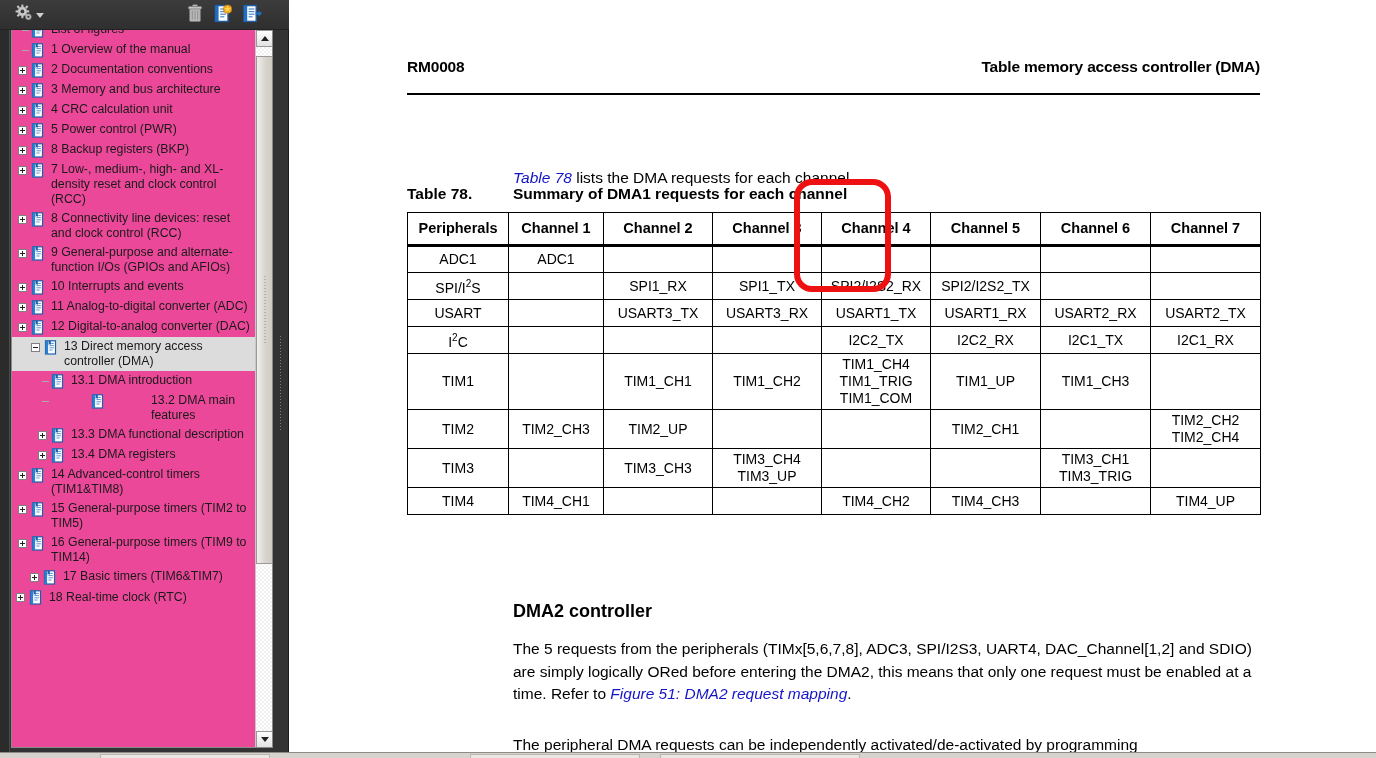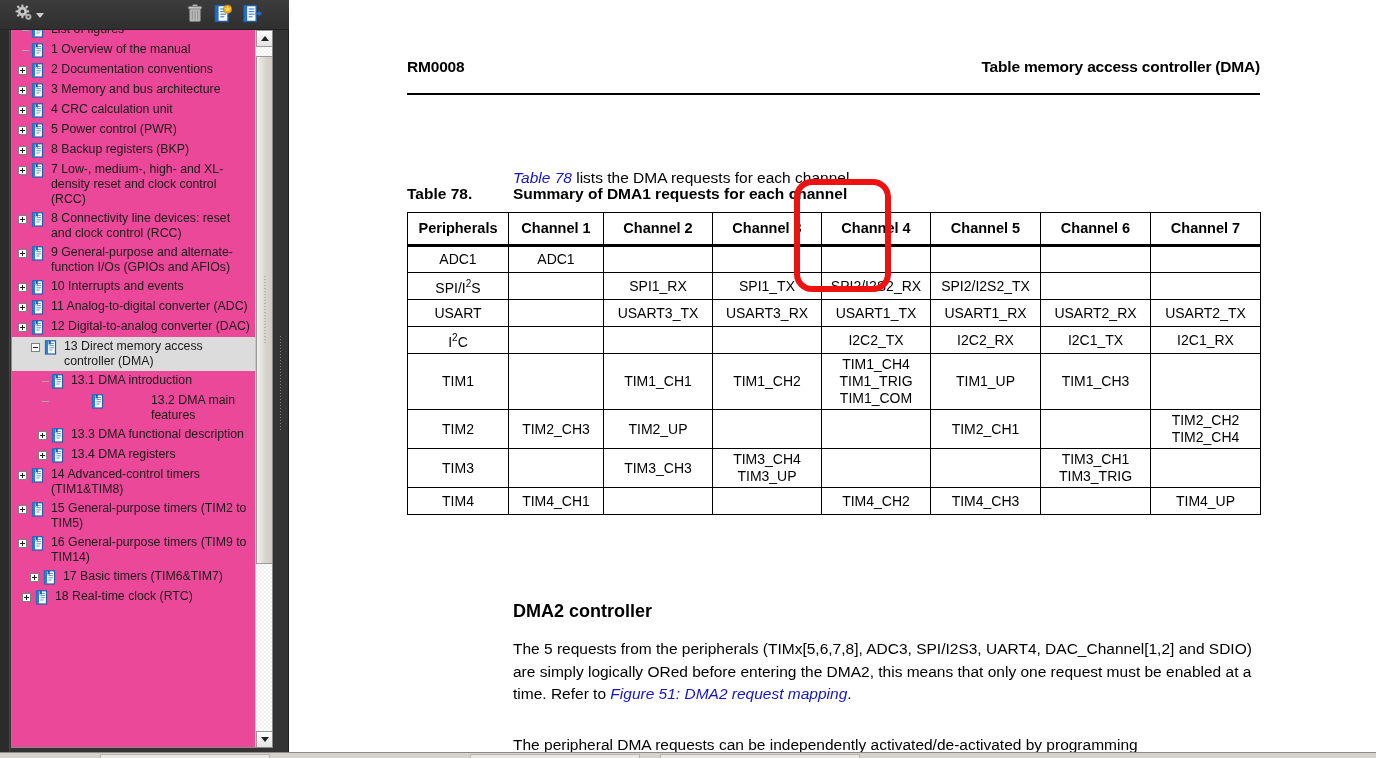--- a/index.html
+++ b/index.html
@@ -645,21 +645,21 @@
                 <g stroke="#5d94cf" stroke-width="1">
                   <line x1="6.4" y1="3.4" x2="10.9" y2="3.4"></line>
                   <line x1="6.4" y1="5.6" x2="10.9" y2="5.6"></line>
                   <line x1="6.4" y1="7.8" x2="10.9" y2="7.8"></line>
                   <line x1="6.4" y1="10" x2="9.6" y2="10"></line>
                 </g>
                 <path d="M5.6 0.8 h2.2 v4.3 l-1.1 -1 l-1.1 1 z" fill="#1f5fa9"></path>
               </svg></span>
             <span class="tree-label">17 Basic timers (TIM6&amp;TIM7)</span>
           </div>
-          <div class="tree-row" style="padding-left: 8px;">
+          <div class="tree-row" style="padding-left: 2px; align-items: center;">
             <span class="tw">
               <span class="twbox plus"></span>
             </span>
             <span class="doc-ico"><svg width="15" height="15" viewBox="0 0 15 15">
                 <rect x="2.5" y="0.8" width="10" height="13.2" fill="#ffffff" stroke="#1f5fa9" stroke-width="1.2"></rect>
                 <rect x="2.5" y="0.8" width="2.6" height="13.2" fill="#2f7fd0"></rect>
                 <g stroke="#5d94cf" stroke-width="1">
                   <line x1="6.4" y1="3.4" x2="10.9" y2="3.4"></line>
                   <line x1="6.4" y1="5.6" x2="10.9" y2="5.6"></line>
                   <line x1="6.4" y1="7.8" x2="10.9" y2="7.8"></line>

